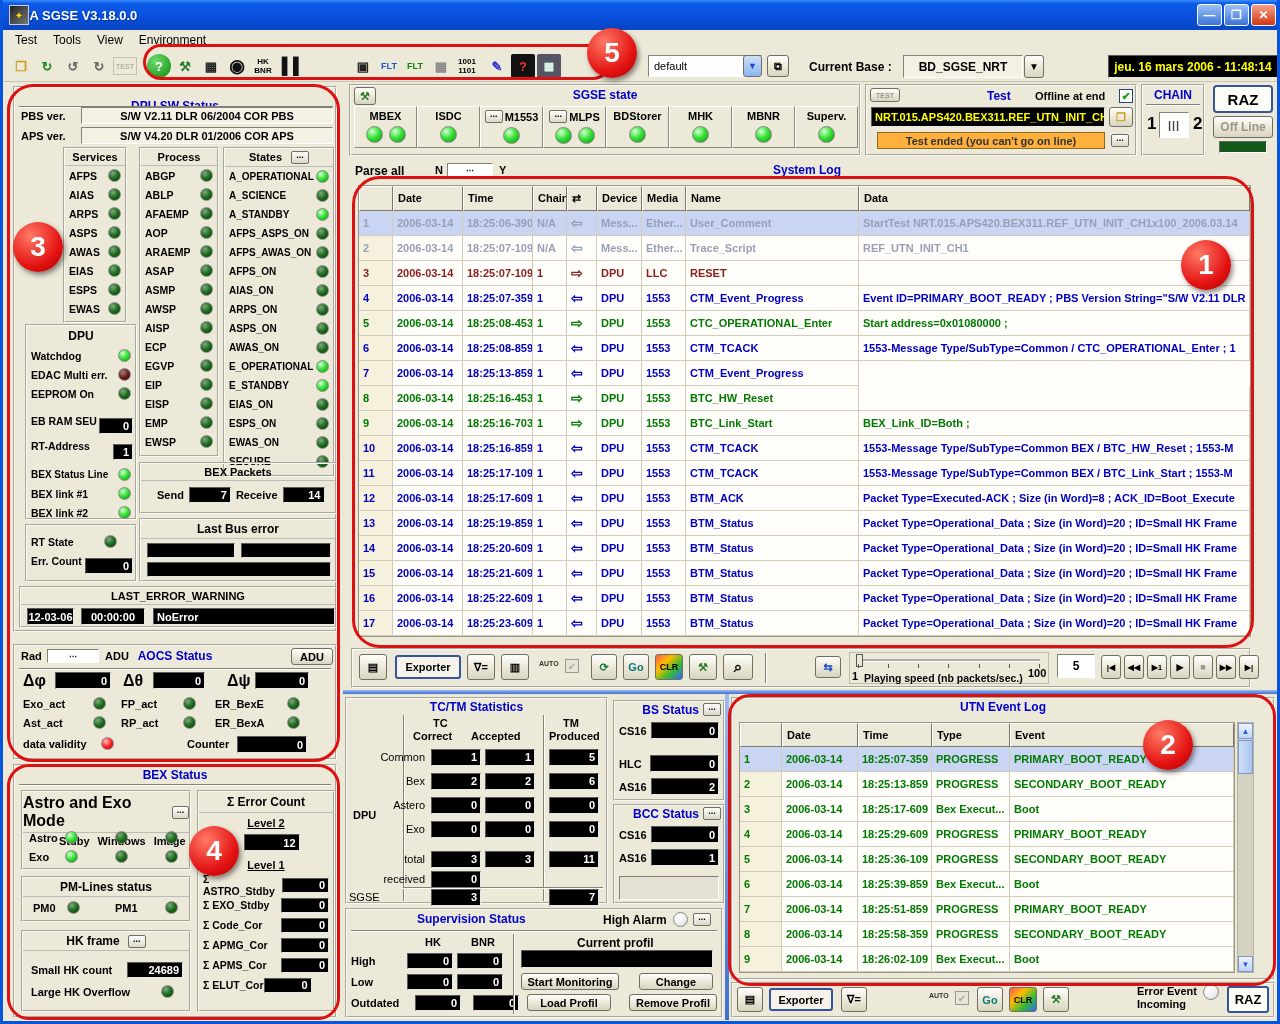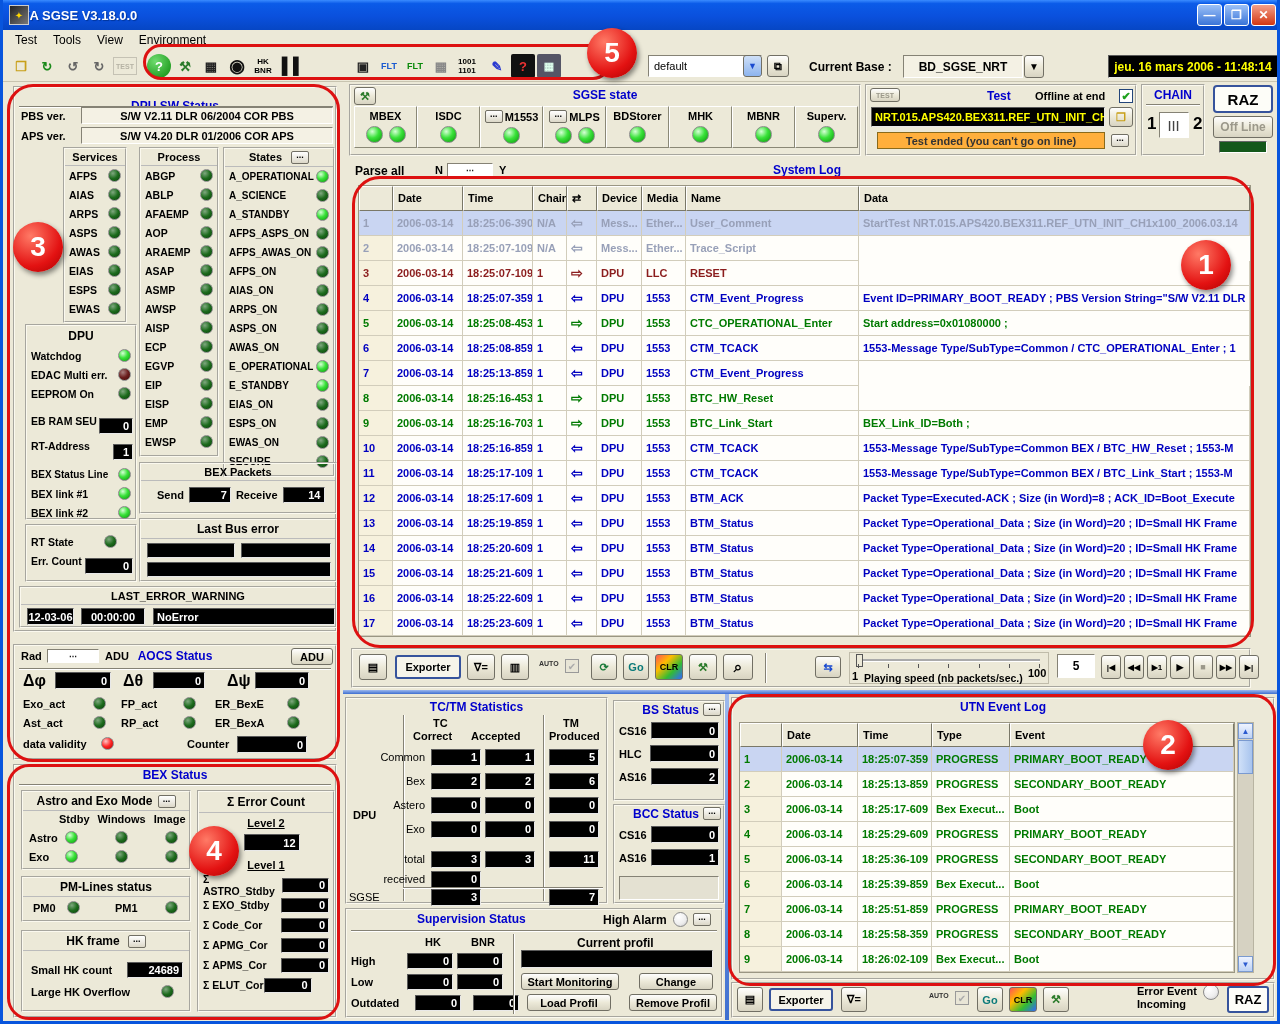--- a/index.html
+++ b/index.html
@@ -436,21 +436,21 @@
       <span>0</span>
     </div>
 </div>
 
 <div class="panel" style="left:10px;top:764px;width:324px;height:254px">
   <div class="ptitle" style="margin-top:2px">BEX Status</div>
   <div class="groove-h" style="left:4px;top:18px;width:312px"></div>
 
   <div class="box" style="left:6px;top:24px;width:170px;height:80px">
     <div style="display:flex;justify-content:center;gap:5px;align-items:center;padding:2px 0;border-bottom:1px solid #bbb">
-        <span class="b" style="font-size:12px">Astro and Exo Mode</span>
+        <span class="b" style="font-size:16px">Astro and Exo Mode</span>
         <span class="dots">...</span>
       </div>
     <div style="display:flex;gap:8px;padding-left:36px;margin-top:2px">
         <span class="b">Stdby</span>
         <span class="b">Windows</span>
         <span class="b">Image</span>
       </div>
     <span class="abs b" style="left:6px;top:40px">Astro</span>
     <span class="led abs" data-led="on" style="left:42px;top:39px"></span>
     <span class="led abs" data-led="off" style="left:92px;top:39px"></span>
@@ -651,20 +651,21 @@
     </div>
       <div class="slrow" data-color="gray">
       <div class="numcell">2</div>
       <div>2006-03-14</div>
       <div>18:25:07-109</div>
       <div>N/A</div>
       <div style="font-size:14px">⇦</div>
       <div>Mess...</div>
       <div>Ether...</div>
       <div>Trace_Script</div>
+      <div>REF_UTN_INIT_CH1</div>
     </div>
       <div class="slrow" data-color="red">
       <div class="numcell">3</div>
       <div>2006-03-14</div>
       <div>18:25:07-109</div>
       <div>1</div>
       <div style="font-size:14px">⇨</div>
       <div>DPU</div>
       <div>LLC</div>
       <div>RESET</div>
@@ -977,21 +978,21 @@
   <div style="display:flex;justify-content:flex-end;gap:4px;padding:1px 2px">
       <span class="ptitle">BS Status</span>
       <span class="dots">...</span>
     </div>
   <div style="display:flex;align-items:center;gap:4px;padding:4px 4px 0">
       <span class="b" style="width:28px">CS16</span>
       <span class="val" style="width:70px;height:17px">
         <span>0</span>
       </span>
     </div>
-  <div style="display:flex;align-items:center;gap:4px;padding:6px 4px 0">
+  <div style="display:flex;align-items:center;gap:4px;padding:16px 4px 0">
       <span class="b" style="width:28px">HLC</span>
       <span class="val" style="width:70px;height:17px">
         <span>0</span>
       </span>
     </div>
   <div style="display:flex;align-items:center;gap:4px;padding:6px 4px 0">
       <span class="b" style="width:28px">AS16</span>
       <span class="val" style="width:70px;height:17px">
         <span>2</span>
       </span>

